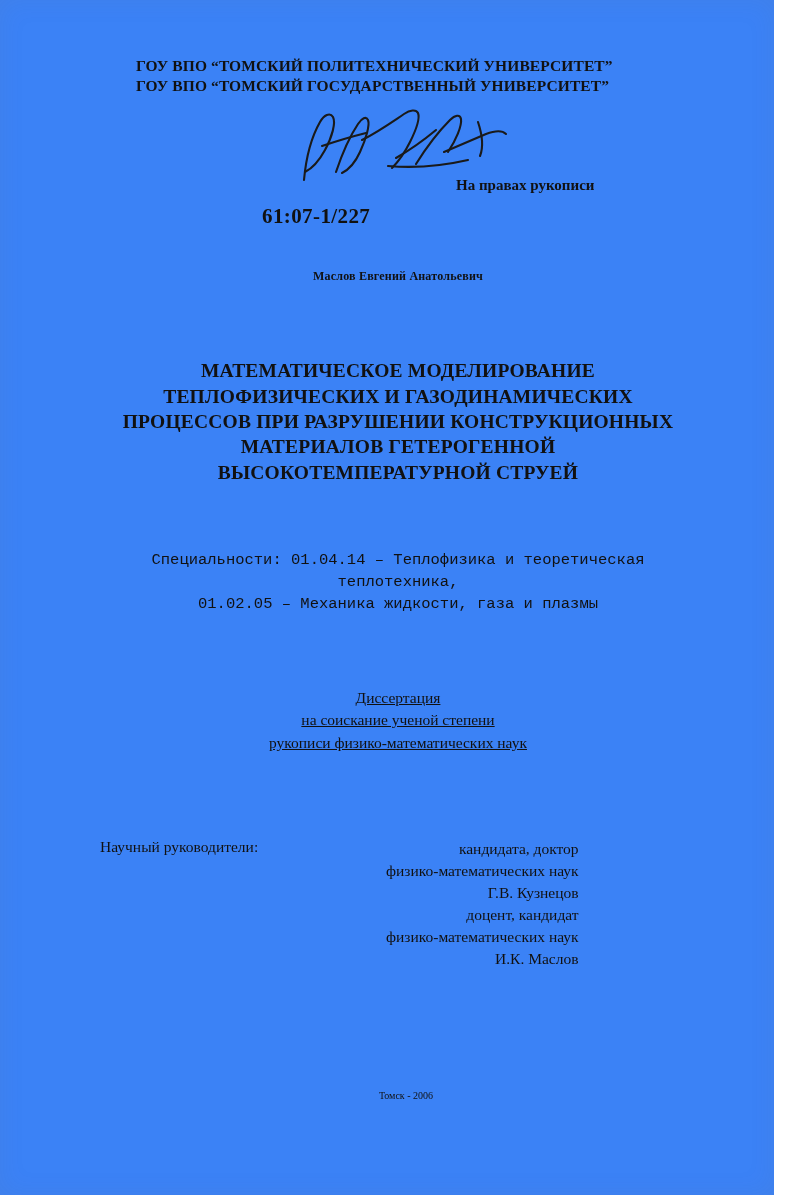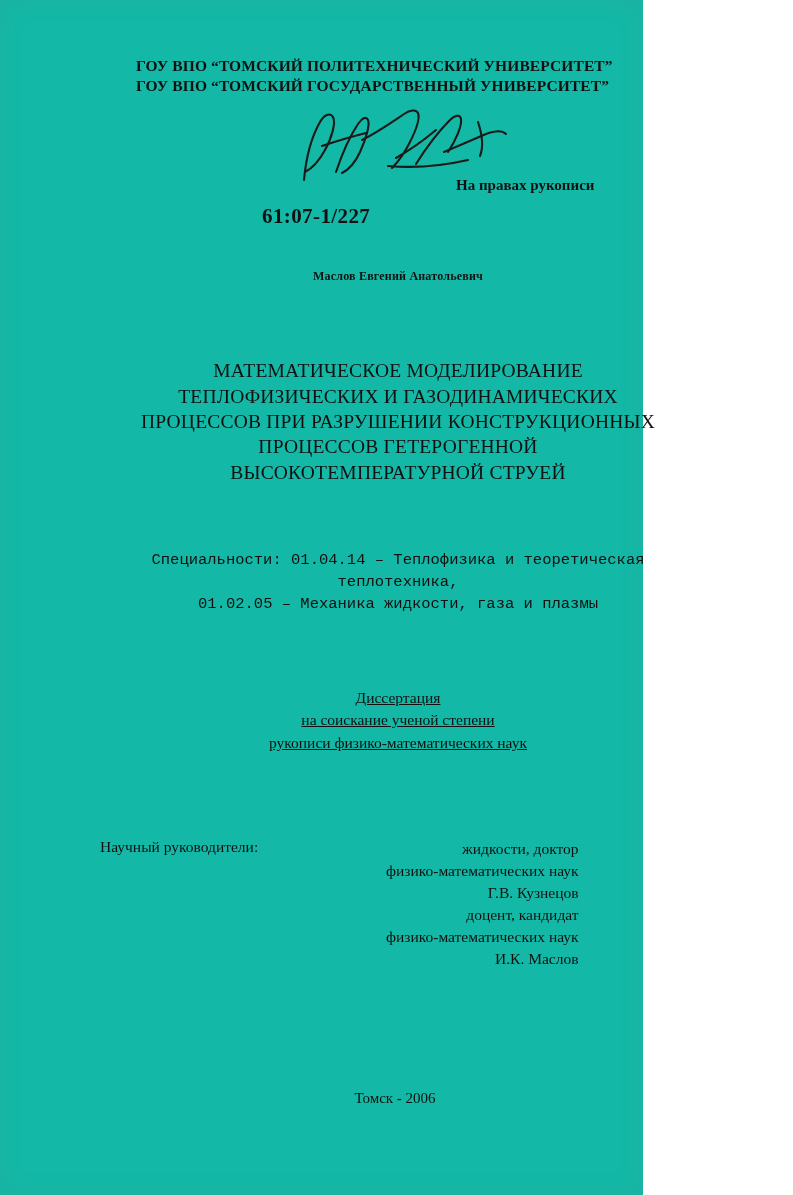--- a/index.html
+++ b/index.html
@@ -12,23 +12,23 @@
     height: 1195px;
     position: relative;
     font-family: "Liberation Serif", serif;
     color: #111111;
     overflow: hidden;
   }
   .page {
     position: absolute;
     left: 0;
     top: 0;
-    width: 643px;
+    width: 774px;
     height: 1195px;
-    background: #14b8a6;
+    background: #3b82f6;
   }
   
   .page::before {
     content: "";
     position: absolute;
     left: 0; top: 0; right: 0; bottom: 0;
     box-shadow: inset 0 0 26px rgba(120,120,120,0.10);
     pointer-events: none;
   }
   .content {
@@ -76,21 +76,21 @@
     letter-spacing: 0.4px;
   }
   .author {
     margin-top: 40px;
     font-weight: bold;
     font-size: 12px;
     letter-spacing: 0.2px;
   }
   .title {
     margin-top: 74px;
-    font-weight: normal;
+    font-weight: bold;
     font-size: 19.5px;
     line-height: 1.30;
     letter-spacing: 0.2px;
   }
   .title div {
     white-space: nowrap;
   }
   .specialties {
     margin-top: 64px;
     font-size: 15.5px;
@@ -117,25 +117,25 @@
   }
   .advisors-list {
     position: absolute;
     left: 290px;
     top: 0;
     font-size: 15.5px;
     line-height: 1.42;
   }
   .city-year {
     position: absolute;
-    left: 93px;
+    left: 104px;
     top: 1090px;
     width: 604px;
     text-align: center;
-    font-size: 15px;
+    font-size: 10px;
   }
 </style>
 </head>
 <body>
 
 <div class="page">
 
   <div class="content">
 
     <div class="org-block">
@@ -161,39 +161,39 @@
     </div>
 
     <div class="code-line">61:07-1/227</div>
 
     <div class="author">Маслов Евгений Анатольевич</div>
 
     <div class="title">
       <div>МАТЕМАТИЧЕСКОЕ МОДЕЛИРОВАНИЕ</div>
       <div>ТЕПЛОФИЗИЧЕСКИХ И ГАЗОДИНАМИЧЕСКИХ</div>
       <div>ПРОЦЕССОВ ПРИ РАЗРУШЕНИИ КОНСТРУКЦИОННЫХ</div>
-      <div>ПРОЦЕССОВ ГЕТЕРОГЕННОЙ</div>
+      <div>МАТЕРИАЛОВ ГЕТЕРОГЕННОЙ</div>
       <div>ВЫСОКОТЕМПЕРАТУРНОЙ СТРУЕЙ</div>
     </div>
 
     <div class="specialties">
       <div>Специальности: 01.04.14 – Теплофизика и теоретическая теплотехника,</div>
       <div>01.02.05 – Механика жидкости, газа и плазмы</div>
     </div>
 
     <div class="degree-block">
       <div>Диссертация</div>
       <div>на соискание ученой степени</div>
       <div>рукописи физико-математических наук</div>
     </div>
 
     <div class="advisors">
       <div class="advisors-label">Научный руководители:</div>
       <div class="advisors-list">
-        <div>жидкости, доктор</div>
+        <div>кандидата, доктор</div>
         <div>физико-математических наук</div>
         <div>Г.В. Кузнецов</div>
         <div>доцент, кандидат</div>
         <div>физико-математических наук</div>
         <div>И.К. Маслов</div>
       </div>
     </div>
 
   </div>
 

